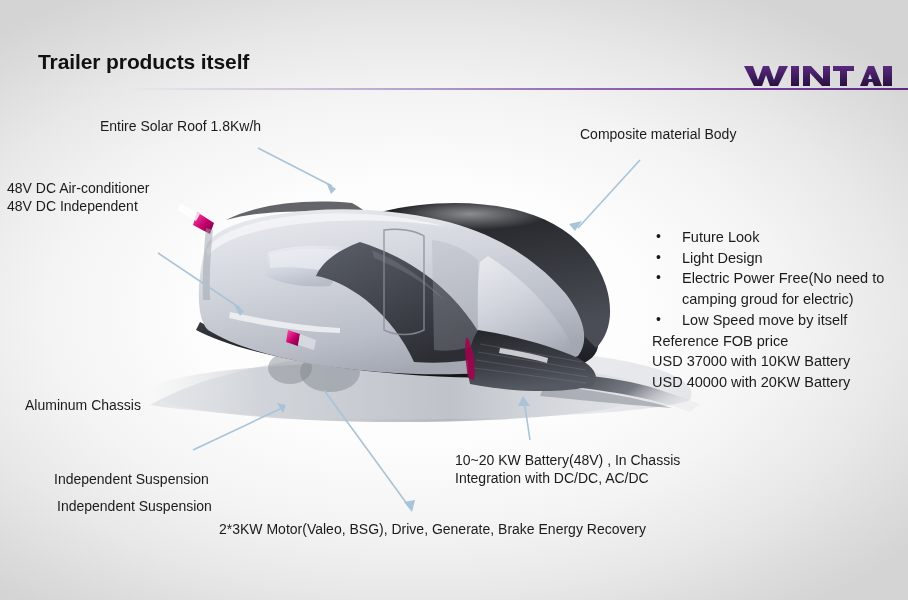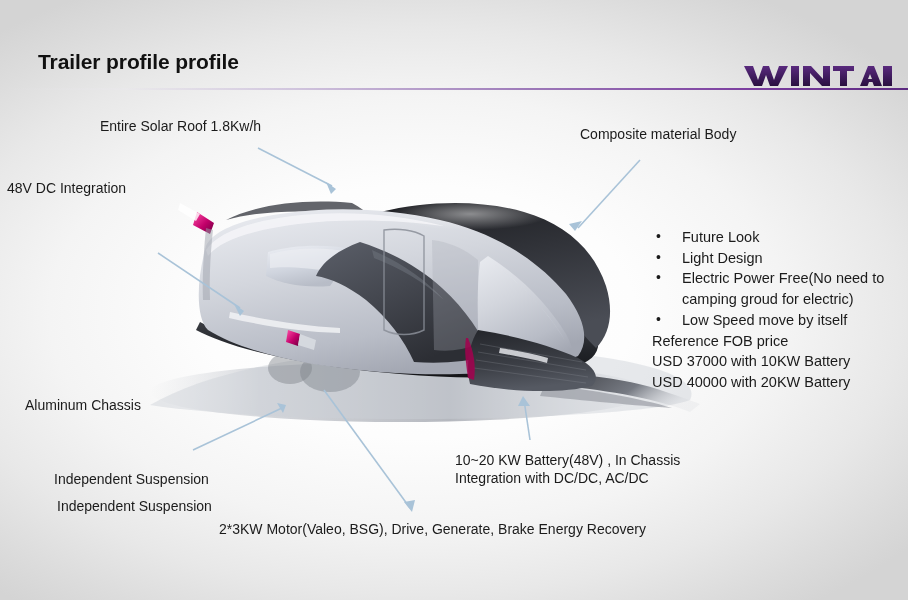--- a/index.html
+++ b/index.html
@@ -228,21 +228,21 @@
     <g fill="#a9c3d8">
       <polygon points="336,189 326,182 331,194"></polygon>
       <polygon points="575,231 582,221 569,224"></polygon>
       <polygon points="244,311 234,304 240,316"></polygon>
       <polygon points="286,405 277,403 283,413"></polygon>
       <polygon points="412,512 404,502 415,500"></polygon>
       <polygon points="523,396 518,406 530,406"></polygon>
     </g>
   </svg>
 
-  <div id="title">Trailer profile profile</div>
+  <div id="title">Trailer products itself</div>
   <div id="divider"></div>
 
   <svg id="logo" viewBox="0 0 150 26">
     <defs>
       <linearGradient id="lg" x1="0" y1="0" x2="0" y2="1">
         <stop offset="0%" stop-color="#5a2a7e"></stop>
         <stop offset="55%" stop-color="#3e1b5c"></stop>
         <stop offset="100%" stop-color="#2a1140"></stop>
       </linearGradient>
     </defs>
@@ -259,21 +259,22 @@
       <path d="M118,24 L126,4 L132,4 L140,24 L132,24 L130.5,20 L127,20 L125.5,24 Z
                M128,12 L126,17 L130,17 Z"></path>
 
       <path d="M141,4 L150,4 L150,24 L141,24 Z M144,8 L147,8 L147,20 L144,20 Z"></path>
     </g>
   </svg>
 
   <div class="lbl" id="lbl-solar">Entire Solar Roof 1.8Kw/h</div>
 
   <div class="lbl" id="lbl-ac">
-    <div>48V DC Integration</div>
+    <div>48V DC Air-conditioner</div>
+    <div>48V DC Independent</div>
   </div>
 
   <div class="lbl" id="lbl-alum">Aluminum Chassis</div>
 
   <div class="lbl" id="lbl-composite">Composite material Body</div>
 
   <div class="lbl" id="lbl-susp1">Independent Suspension</div>
 
   <div class="lbl" id="lbl-susp2">Independent Suspension</div>
 

